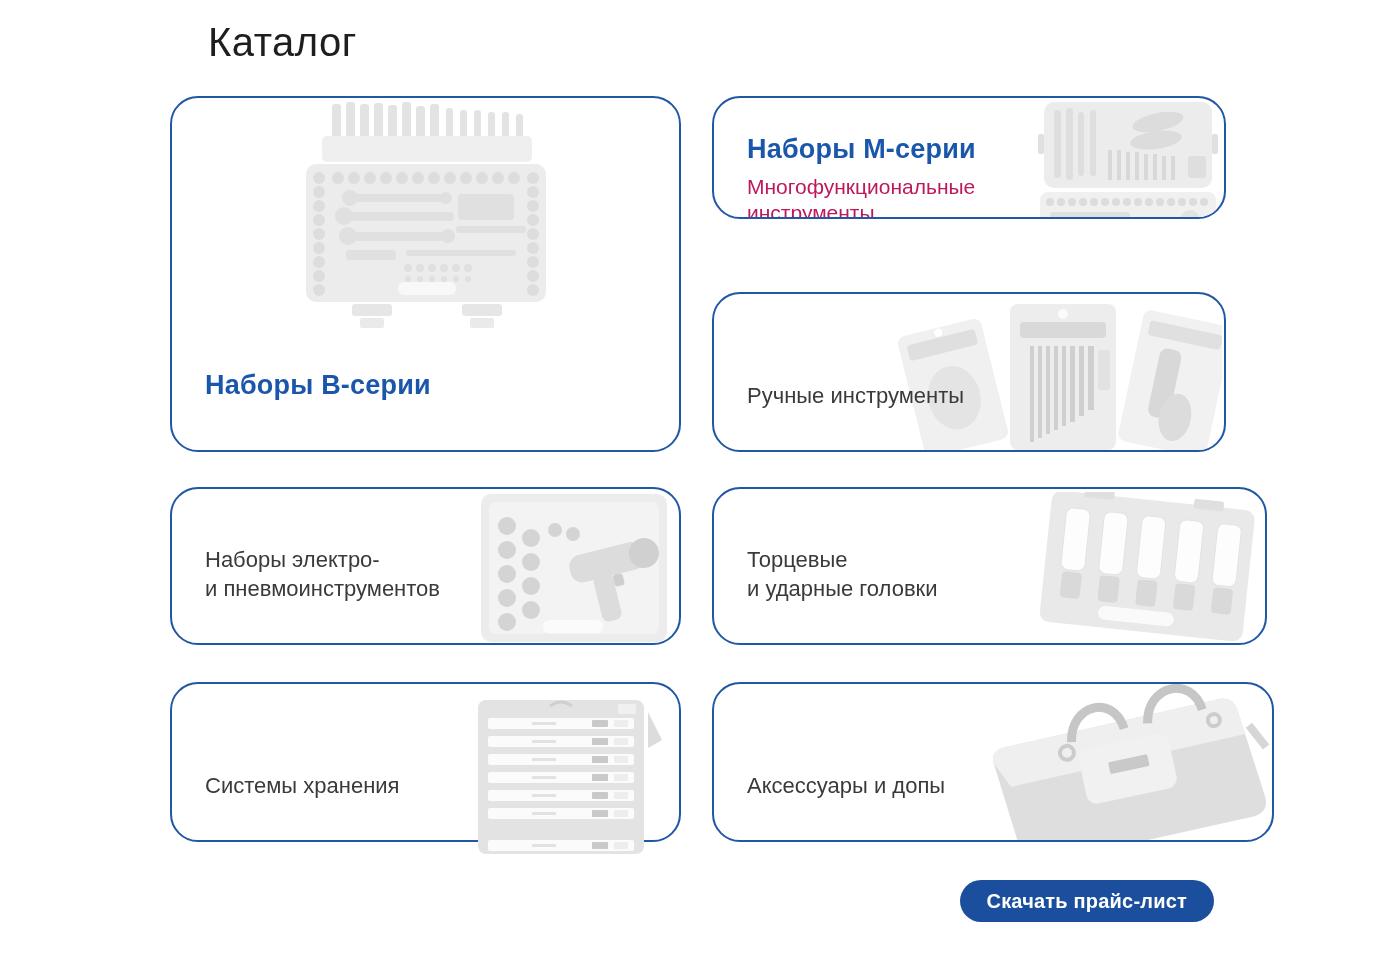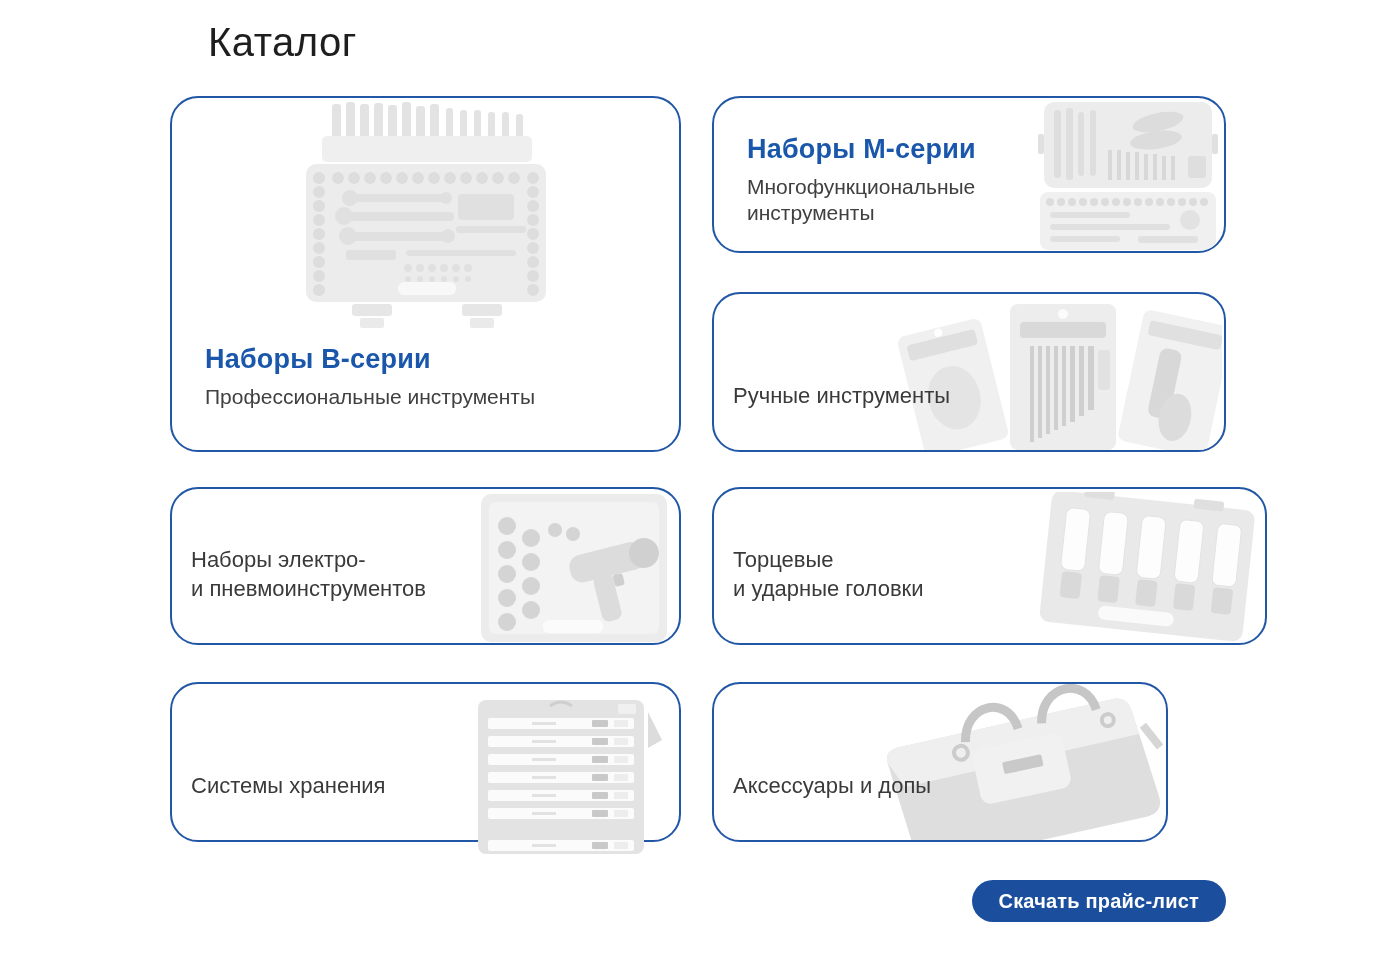--- a/index.html
+++ b/index.html
@@ -21,52 +21,52 @@
     position: absolute;
     background: #ffffff;
     border: 2px solid #2257a6;
     border-radius: 28px;
   }
   .card.clip { overflow: hidden; }
   .card-img { position: absolute; pointer-events: none; }
   .card-img svg { display: block; width: 100%; height: 100%; }
 
   .card-b       { left: 0;     top: 96px;  width: 511px; height: 356px; padding-left: 24px; }
-  .card-m       { left: 542px; top: 96px;  width: 514px; height: 157px; }
+  .card-m       { left: 542px; top: 96px;  width: 514px; height: 123px; }
   .card-hand    { left: 542px; top: 292px; width: 514px; height: 160px; }
   .card-pneumo  { left: 0;     top: 487px; width: 511px; height: 158px; }
   .card-sockets { left: 542px; top: 487px; width: 555px; height: 158px; }
   .card-storage { left: 0;     top: 682px; width: 511px; height: 160px; padding-left: 16px; }
-  .card-acc     { left: 542px; top: 682px; width: 456px; height: 160px; }
+  .card-acc     { left: 542px; top: 682px; width: 562px; height: 160px; }
 
   .img-b       { left: 50%; transform: translateX(-50%); top: 0;   width: 280px; height: 232px; }
   .img-m       { right: 6px;  top: 2px;  width: 180px; height: 152px; }
   .img-hand    { right: 2px;  top: 4px;  width: 330px; height: 152px; }
   .img-pneumo  { right: 10px; top: 3px;  width: 190px; height: 152px; }
   .img-sockets { right: 8px;  top: 3px;  width: 220px; height: 152px; }
   .img-storage { left: 300px; top: 12px; width: 190px; height: 158px; }
   .img-acc     { right: 0;    top: 0;    width: 315px; height: 160px; }
 
   .card-text { position: absolute; left: 33px; bottom: 40px; }
   .card-text-top { position: absolute; left: 33px; top: 36px; }
   .card-title {
     font-size: 27px; font-weight: 700; color: #1a57ab;
     letter-spacing: 0.2px; margin-bottom: 9px;
   }
   .card-subtitle {
-    font-size: 21px; font-weight: 400; color: #404040;
+    font-size: 21px; font-weight: 400; color: #be185d;
     line-height: 26px; white-space: pre-line;
   }
   .card-label {
-    position: absolute; left: 19px; bottom: 40px;
+    position: absolute; left: 33px; bottom: 40px;
     font-size: 22px; font-weight: 400; color: #3a3a3a;
     line-height: 29px; white-space: pre-line;
   }
   .actions {
-    position: absolute; right: 0; top: 880px;
+    position: absolute; right: 12px; top: 880px;
     display: flex; gap: 22px;
   }
   .btn {
     height: 42px; padding: 0 27px;
     border: none; border-radius: 21px;
     background: #1b4f9e; color: #ffffff;
     font-family: "Liberation Sans", "DejaVu Sans", sans-serif;
     font-size: 20px; font-weight: 600; letter-spacing: 0.2px;
     cursor: pointer; white-space: nowrap;
   }
@@ -160,21 +160,20 @@
           </g>
           <rect x="112" y="184" width="58" height="13" rx="6" fill="#f8f8f8"></rect>
           <rect x="66" y="206" width="40" height="12" rx="3" fill="#e6e6e6"></rect>
           <rect x="176" y="206" width="40" height="12" rx="3" fill="#e6e6e6"></rect>
           <rect x="74" y="220" width="24" height="10" rx="2" fill="#eaeaea"></rect>
           <rect x="184" y="220" width="24" height="10" rx="2" fill="#eaeaea"></rect>
         </svg>
       </div>
       <div class="card-text">
         <h2 class="card-title">Наборы B-серии</h2>
-        <p class="card-subtitle">Профессиональные инструменты</p>
       </div>
     </section>
 
     <section class="card card-m clip">
       <div class="card-img img-m">
         <svg viewBox="0 0 180 152" xmlns="http://www.w3.org/2000/svg">
           <rect x="6" y="2" width="168" height="86" rx="10" fill="#ececec"></rect>
           <g fill="#dedede">
             <rect x="16" y="10" width="7" height="68" rx="3"></rect>
               <rect x="28" y="8" width="7" height="72" rx="3"></rect>

